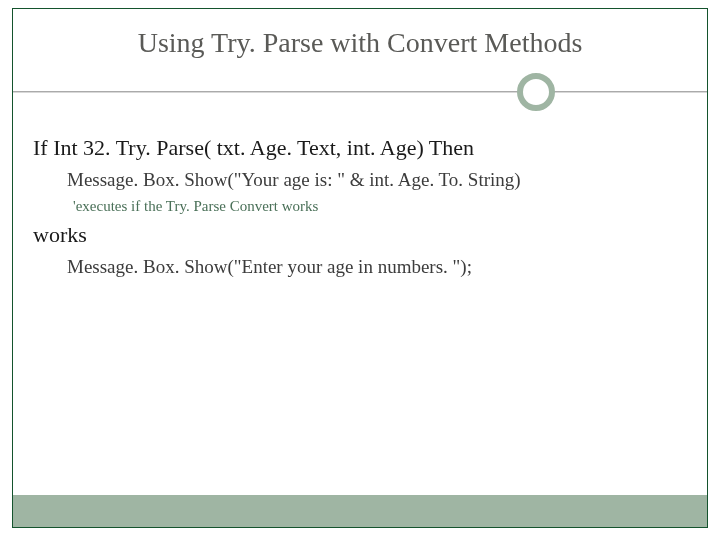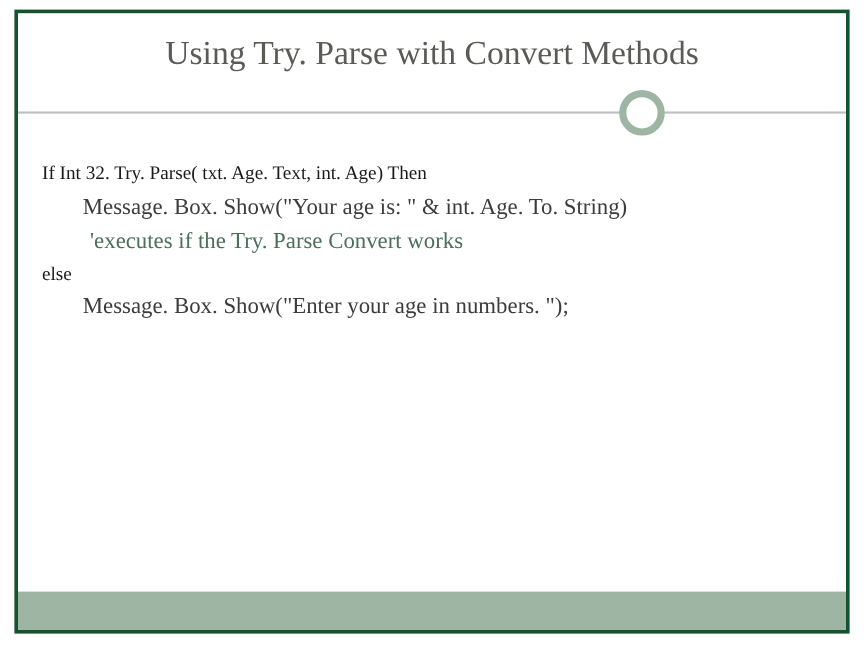--- a/index.html
+++ b/index.html
@@ -13,21 +13,21 @@
   }
   .slide {
     width: 720px;
     height: 540px;
     padding: 8px 12px 12px 12px;
     position: relative;
   }
   .inner {
     width: 100%;
     height: 100%;
-    border: 3px solid #14532d;
+    border: 1px solid #14532d;
     padding: 18px 20px 0 20px;
     position: relative;
   }
   .title {
     text-align: center;
     font-size: 28px;
     color: #5a5a57;
     font-weight: normal;
     margin-bottom: 14px;
   }
@@ -53,24 +53,24 @@
     height: 38px;
     border: 6px solid #9fb5a3;
     border-radius: 50%;
     background: #fff;
   }
   .code {
     font-size: 20px;
     line-height: 1.55;
     color: #2d2d2d;
   }
-  .keyword { color: #1a1a1a; font-size: 16px; }
+  .keyword { color: #1a1a1a; font-size: 22px; }
   .indent { padding-left: 34px; }
   .body-line { font-size: 19px; color: #3c3c3c; }
-  .comment { font-size: 19px; color: #4a7058; padding-left: 40px; }
+  .comment { font-size: 15px; color: #4a7058; padding-left: 40px; }
   .footer-bar {
     position: absolute;
     left: 0;
     right: 0;
     bottom: 0;
     height: 32px;
     background: #9fb5a3;
   }
 </style>
 </head>
@@ -80,18 +80,18 @@
   <div class="inner">
     <h1 class="title">Using Try. Parse with Convert Methods</h1>
     <div class="divider">
       <div class="divider-line"></div>
       <div class="divider-circle"></div>
     </div>
     <div class="code">
       <div class="keyword">If Int 32. Try. Parse( txt. Age. Text, int. Age) Then</div>
       <div class="indent body-line">Message. Box. Show("Your age is: " &amp;  int. Age. To. String)</div>
       <div class="comment">'executes if the Try. Parse Convert works</div>
-      <div class="keyword">else</div>
+      <div class="keyword">works</div>
       <div class="indent body-line">Message. Box. Show("Enter your age in numbers. ");</div>
     </div>
     <div class="footer-bar"></div>
   </div>
 </div>
 
 </body></html>

